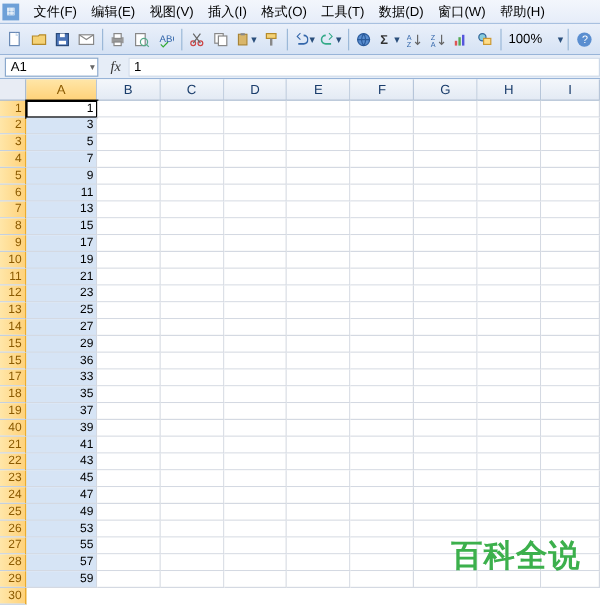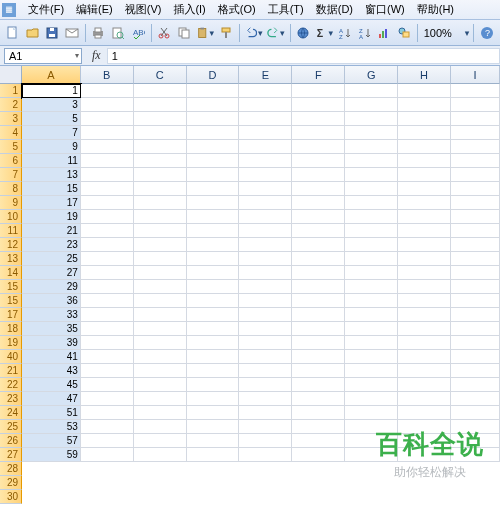--- a/index.html
+++ b/index.html
@@ -437,20 +437,31 @@
         <div class="cell" style="width: 54px;"></div>
         <div class="cell" style="width: 54px;"></div>
         <div class="cell" style="width: 54px;"></div>
         <div class="cell" style="width: 54px;"></div>
         <div class="cell" style="width: 54px;"></div>
         <div class="cell" style="width: 54px;"></div>
         <div class="cell" style="width: 54px;"></div>
         <div class="cell" style="width: 50px;"></div>
       </div>
       <div class="row">
+        <div class="cell colA" style="width: 60px;">37</div>
+        <div class="cell" style="width: 54px;"></div>
+        <div class="cell" style="width: 54px;"></div>
+        <div class="cell" style="width: 54px;"></div>
+        <div class="cell" style="width: 54px;"></div>
+        <div class="cell" style="width: 54px;"></div>
+        <div class="cell" style="width: 54px;"></div>
+        <div class="cell" style="width: 54px;"></div>
+        <div class="cell" style="width: 50px;"></div>
+      </div>
+      <div class="row">
         <div class="cell colA" style="width: 60px;">39</div>
         <div class="cell" style="width: 54px;"></div>
         <div class="cell" style="width: 54px;"></div>
         <div class="cell" style="width: 54px;"></div>
         <div class="cell" style="width: 54px;"></div>
         <div class="cell" style="width: 54px;"></div>
         <div class="cell" style="width: 54px;"></div>
         <div class="cell" style="width: 54px;"></div>
         <div class="cell" style="width: 50px;"></div>
       </div>
@@ -492,32 +503,43 @@
         <div class="cell" style="width: 54px;"></div>
         <div class="cell" style="width: 54px;"></div>
         <div class="cell" style="width: 54px;"></div>
         <div class="cell" style="width: 54px;"></div>
         <div class="cell" style="width: 54px;"></div>
         <div class="cell" style="width: 54px;"></div>
         <div class="cell" style="width: 54px;"></div>
         <div class="cell" style="width: 50px;"></div>
       </div>
       <div class="row">
-        <div class="cell colA" style="width: 60px;">51</div>
+        <div class="cell colA" style="width: 60px;">49</div>
         <div class="cell" style="width: 54px;"></div>
         <div class="cell" style="width: 54px;"></div>
         <div class="cell" style="width: 54px;"></div>
         <div class="cell" style="width: 54px;"></div>
         <div class="cell" style="width: 54px;"></div>
         <div class="cell" style="width: 54px;"></div>
         <div class="cell" style="width: 54px;"></div>
         <div class="cell" style="width: 50px;"></div>
       </div>
       <div class="row">
         <div class="cell colA" style="width: 60px;">53</div>
+        <div class="cell" style="width: 54px;"></div>
+        <div class="cell" style="width: 54px;"></div>
+        <div class="cell" style="width: 54px;"></div>
+        <div class="cell" style="width: 54px;"></div>
+        <div class="cell" style="width: 54px;"></div>
+        <div class="cell" style="width: 54px;"></div>
+        <div class="cell" style="width: 54px;"></div>
+        <div class="cell" style="width: 50px;"></div>
+      </div>
+      <div class="row">
+        <div class="cell colA" style="width: 60px;">55</div>
         <div class="cell" style="width: 54px;"></div>
         <div class="cell" style="width: 54px;"></div>
         <div class="cell" style="width: 54px;"></div>
         <div class="cell" style="width: 54px;"></div>
         <div class="cell" style="width: 54px;"></div>
         <div class="cell" style="width: 54px;"></div>
         <div class="cell" style="width: 54px;"></div>
         <div class="cell" style="width: 50px;"></div>
       </div>
       <div class="row">
@@ -540,14 +562,13 @@
         <div class="cell" style="width: 54px;"></div>
         <div class="cell" style="width: 54px;"></div>
         <div class="cell" style="width: 54px;"></div>
         <div class="cell" style="width: 50px;"></div>
       </div>
     </div>
 </div>
 
 <div class="watermark">
   <div class="wm1">百科全说</div>
-  <div class="wm2">助你轻松解决</div>
 </div>
 
 </body></html>

